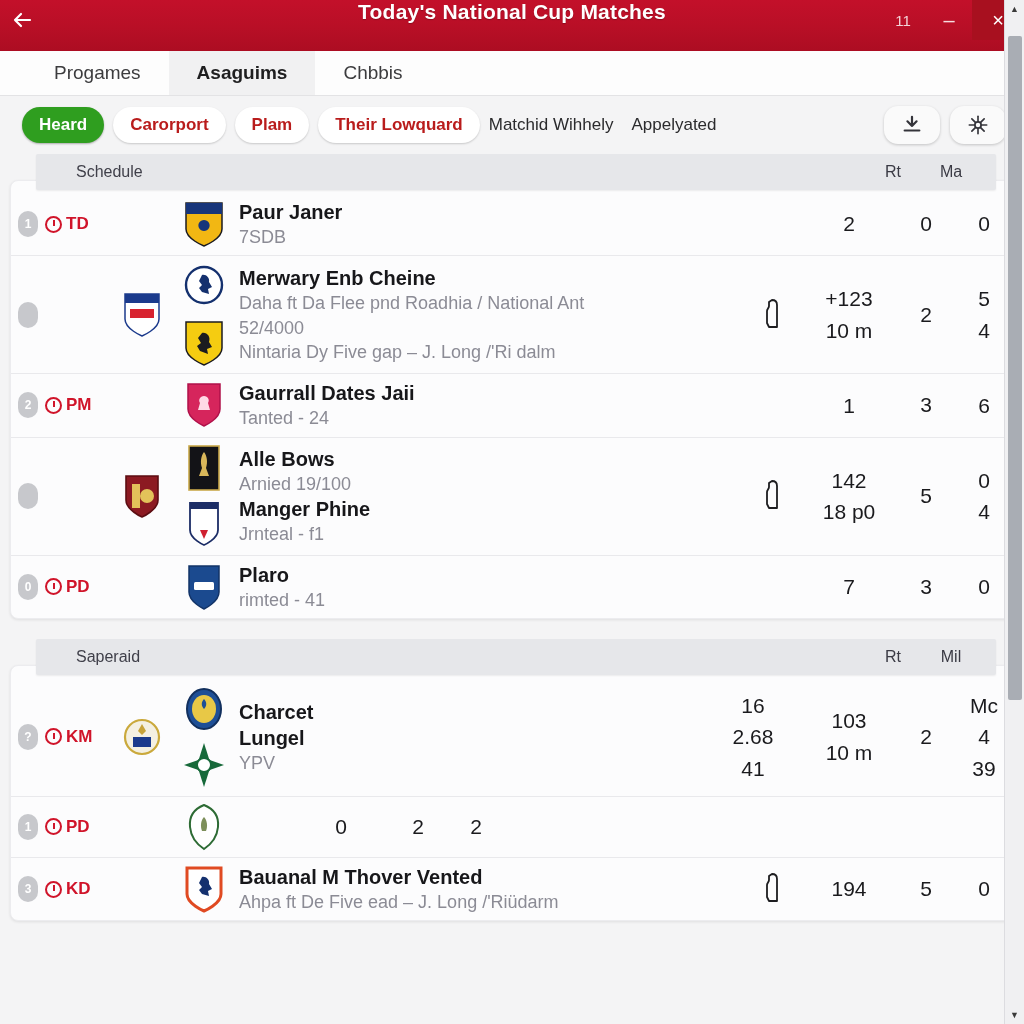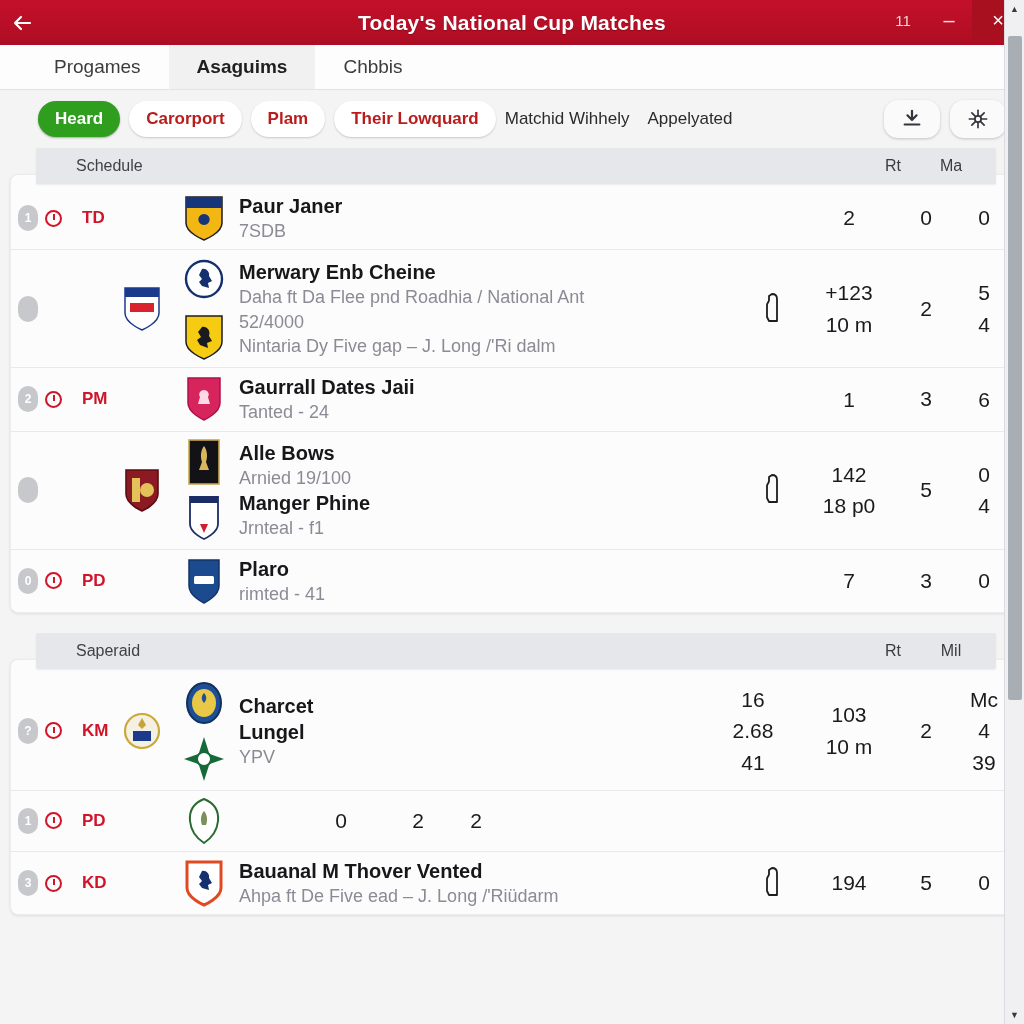--- a/index.html
+++ b/index.html
@@ -6,23 +6,23 @@
   html, body {
     width: 1024px; height: 1024px;
     font-family: "Liberation Sans", sans-serif;
     background: #f2f2f2;
     overflow: hidden;
   }
   #app { position: relative; width: 1024px; height: 1024px; background: #f4f4f5; }
 
   
   .titlebar {
-    position: relative; height: 45px; width: 1024px;
+    position: relative; height: 51px; width: 1024px;
     background: linear-gradient(180deg,#c3102a 0%, #b80f26 55%, #ac0d22 100%);
-    display: flex; align-items: center;
+    display: flex; 
   }
   .back-btn {
     width: 44px; height: 40px; display: flex; align-items: center; justify-content: center;
     color: #ffffff; cursor: pointer;
   }
   .back-btn svg { display: block; }
   .title-text {
     position: absolute; left: 0; right: 0; text-align: center;
     font-size: 21px; font-weight: bold; color: #ffffff;
     letter-spacing: .2px; pointer-events: none;
@@ -43,21 +43,21 @@
   }
   .tab {
     display: flex; align-items: center; padding: 0 28px;
     font-size: 19px; color: #3c3c3e; cursor: pointer;
   }
   .tab.active { background: #f1f1f2; font-weight: bold; color: #1f1f20; }
 
   
   .filterbar {
     height: 58px; display: flex; align-items: center; padding: 0 18px 0 22px;
-    background: #f4f4f5; position: relative; margin-left: 16px;
+    background: #f4f4f5; position: relative;
   }
   .chip {
     display: flex; align-items: center; height: 36px; padding: 0 17px;
     border-radius: 18px; background: #ffffff; color: #b91c1c;
     font-size: 17px; font-weight: bold; margin-right: 9px;
     box-shadow: 0 1px 2px rgba(0,0,0,.18); cursor: pointer; white-space: nowrap;
   }
   .chip.sel { background: #2f9e1f; color: #ffffff; box-shadow: 0 1px 2px rgba(0,0,0,.3); }
   .plaintext {
     font-size: 17px; color: #2b2b2d; margin-right: 18px; white-space: nowrap; cursor: pointer;
@@ -89,21 +89,21 @@
 
   
   .row { display: flex; align-items: center; padding: 6px 0 6px 0; position: relative; }
   .row + .row { border-top: 1px solid #e9e9ec; }
   .row.tall { min-height: 118px; }
   .col-status { width: 34px; display:flex; justify-content:center; align-items:center; flex: 0 0 34px; }
   .pill {
     width: 20px; height: 26px; border-radius: 10px; background: #c7c8cc;
     color: #fff; font-size: 12px; display:flex; align-items:center; justify-content:center; font-weight:bold;
   }
-  .col-time { width: 66px; flex: 0 0 66px; display: flex; align-items: center; gap: 20px; color:#d0142a; }
+  .col-time { width: 66px; flex: 0 0 66px; display: flex; align-items: center; gap: 4px; color:#d0142a; }
   .col-time .lbl { font-size: 17px; font-weight: bold; color: #d0142a; }
   .clock { width: 17px; height: 17px; border: 2px solid #d0142a; border-radius: 50%; position: relative; flex:0 0 17px;}
   .clock::after { content:""; position:absolute; left:6px; top:2.5px; width:1.6px; height:6px; background:#d0142a; }
 
   .col-crest { width: 62px; flex: 0 0 62px; display:flex; flex-direction:column; align-items:center; gap:8px; }
   .crest {
     width: 44px; height: 48px; position: relative; flex: 0 0 auto;
   }
   .crest svg { display:block; width: 44px; height: 48px; }
 

